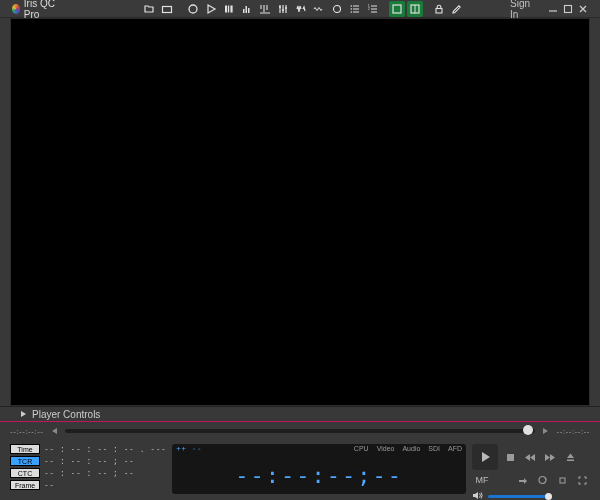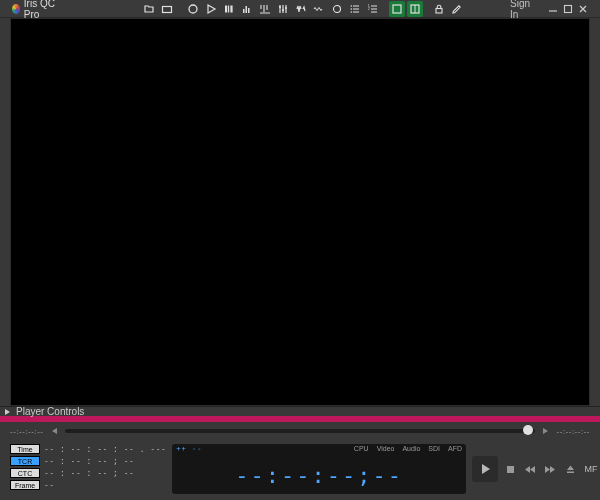--- a/index.html
+++ b/index.html
@@ -39,26 +39,26 @@
     margin: 0 10px 0 10px;
     background:#000;
     border: 1px solid #2c2c2c;
   }
 
   
   .pc-header {
     height:16px;
     display:flex;
     align-items:center;
-    padding: 0 4px;
+    padding: 0 20px;
     gap:4px;
     font-size:10px;
     color:#ccc;
     border-top:1px solid #222;
-    border-bottom:6px solid #be185d;
+    border-bottom:1px solid #be185d;
   }
   .pc-header .tri svg { display:block; }
 
   
   .timeline-row {
     height:18px;
     display:flex;
     align-items:center;
     padding: 0 10px;
     gap:6px;
@@ -140,21 +140,21 @@
   .large-tc {
     font-family: monospace;
     font-size:22px;
     color:#4fa7ff;
     letter-spacing:2px;
   }
 
   
   .transport {
     display:flex;
-    flex-direction:row;
+    flex-direction:column;
     gap:3px;
     width:118px;
   }
   .t-row { display:flex; gap:4px; align-items:center; }
   .playbtn {
     width:26px;
     height:26px;
     background:#2b2b2b;
     border-radius:3px;
     display:flex;

